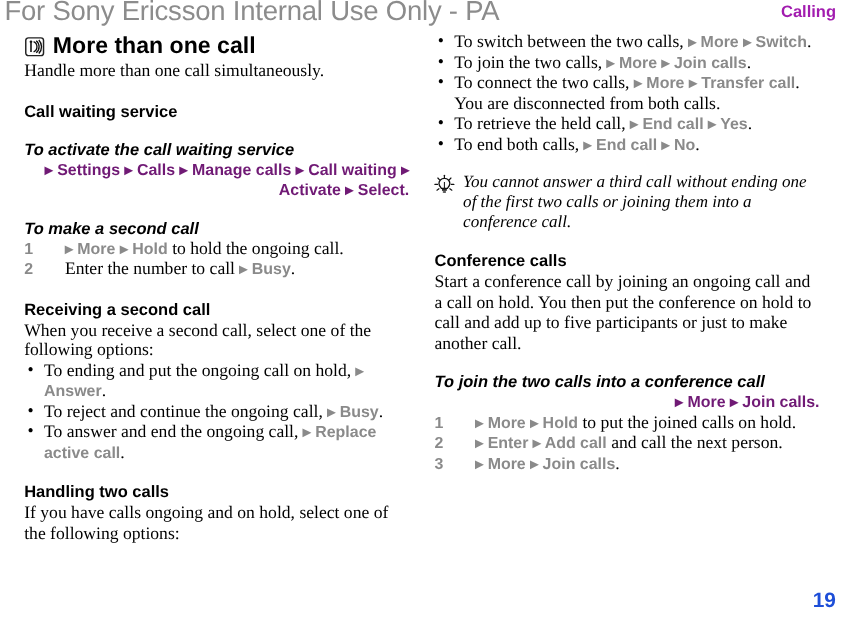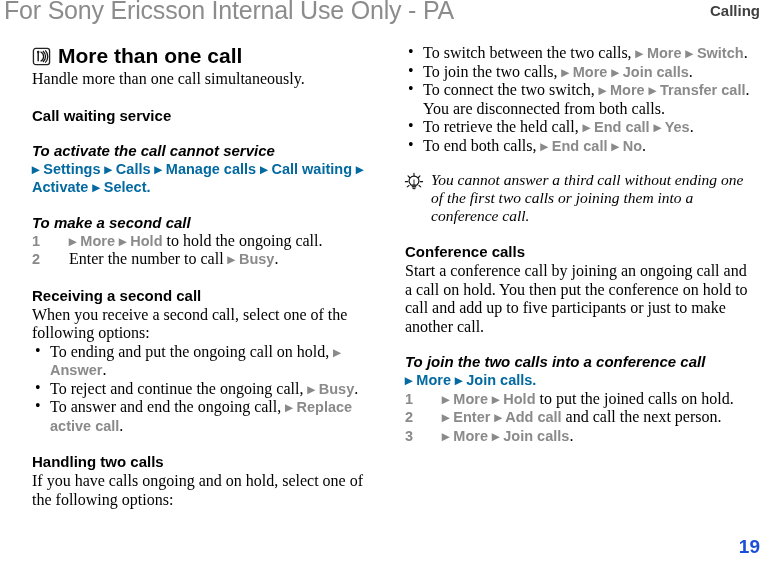--- a/index.html
+++ b/index.html
@@ -27,29 +27,28 @@
     letter-spacing: -0.2px;
     white-space: nowrap;
   }
   .running-head {
     position: absolute;
     right: 6px;
     top: 2px;
     font-family: "Liberation Sans", sans-serif;
     font-weight: bold;
     font-size: 15px;
-    color: #404040;
+    color: #a21caf;
   }
 
   
   .col {
     position: absolute;
-    top: 44px;
+    top: 30px;
     width: 350px;
-    margin-left: 10px;
   }
   .col-left  { left: 22px; }
   .col-right { left: 395px; }
 
   
   .chapter-title {
     font-family: "Liberation Sans", sans-serif;
     font-weight: bold;
     font-size: 21px;
     line-height: 24px;
@@ -87,22 +86,23 @@
     line-height: 18.5px;
     margin: 0;
   }
 
   
   p.menu-line {
     font-family: "Liberation Sans", sans-serif;
     font-weight: bold;
     font-size: 14.5px;
     line-height: 18.5px;
-    color: #0369a1;
-    margin: 0;
+    color: #701a75;
+    margin: 0;
+    text-align: right;
   }
 
   
   ol.steps {
     list-style: none;
     margin: 0;
     padding: 0;
   }
   ol.steps > li {
     position: relative;
@@ -198,21 +198,21 @@
       <path d="M11.5 4.2 A7.5 7.5 0 0 1 11.5 15.8" fill="none" stroke="#111" stroke-width="1.3"></path>
       <path d="M14 3.5 A9.5 9.5 0 0 1 14 16.5" fill="none" stroke="#111" stroke-width="1.3"></path>
     </svg>
     <span>More than one call</span>
   </div>
 
   <p class="body">Handle more than one call simultaneously.</p>
 
   <h2 class="heading">Call waiting service</h2>
 
-  <h3 class="subheading">To activate the call cannot service</h3>
+  <h3 class="subheading">To activate the call waiting service</h3>
   <p class="menu-line">▸ Settings ▸ Calls ▸ Manage calls ▸ Call waiting ▸ Activate ▸ Select.</p>
 
   <h3 class="subheading">To make a second call</h3>
   <ol class="steps">
     <li>
       <span class="num">1</span><span class="mref">▸ More ▸ Hold</span><span> to hold the ongoing call.</span>
     </li>
     <li>
       <span class="num">2</span><span>Enter the number to call </span><span class="mref">▸ Busy</span><span>.</span>
     </li>
@@ -240,21 +240,21 @@
 <div class="col col-right">
 
   <ul class="bullets">
     <li>
       <span class="dot">•</span><span>To switch between the two calls, </span><span class="mref">▸ More ▸ Switch</span><span>.</span>
     </li>
     <li>
       <span class="dot">•</span><span>To join the two calls, </span><span class="mref">▸ More ▸ Join calls</span><span>.</span>
     </li>
     <li>
-      <span class="dot">•</span><span>To connect the two switch, </span><span class="mref">▸ More ▸ Transfer call</span><span>. You are disconnected from both calls.</span>
+      <span class="dot">•</span><span>To connect the two calls, </span><span class="mref">▸ More ▸ Transfer call</span><span>. You are disconnected from both calls.</span>
     </li>
     <li>
       <span class="dot">•</span><span>To retrieve the held call, </span><span class="mref">▸ End call ▸ Yes</span><span>.</span>
     </li>
     <li>
       <span class="dot">•</span><span>To end both calls, </span><span class="mref">▸ End call ▸ No</span><span>.</span>
     </li>
   </ul>
 
   <div class="tip">

